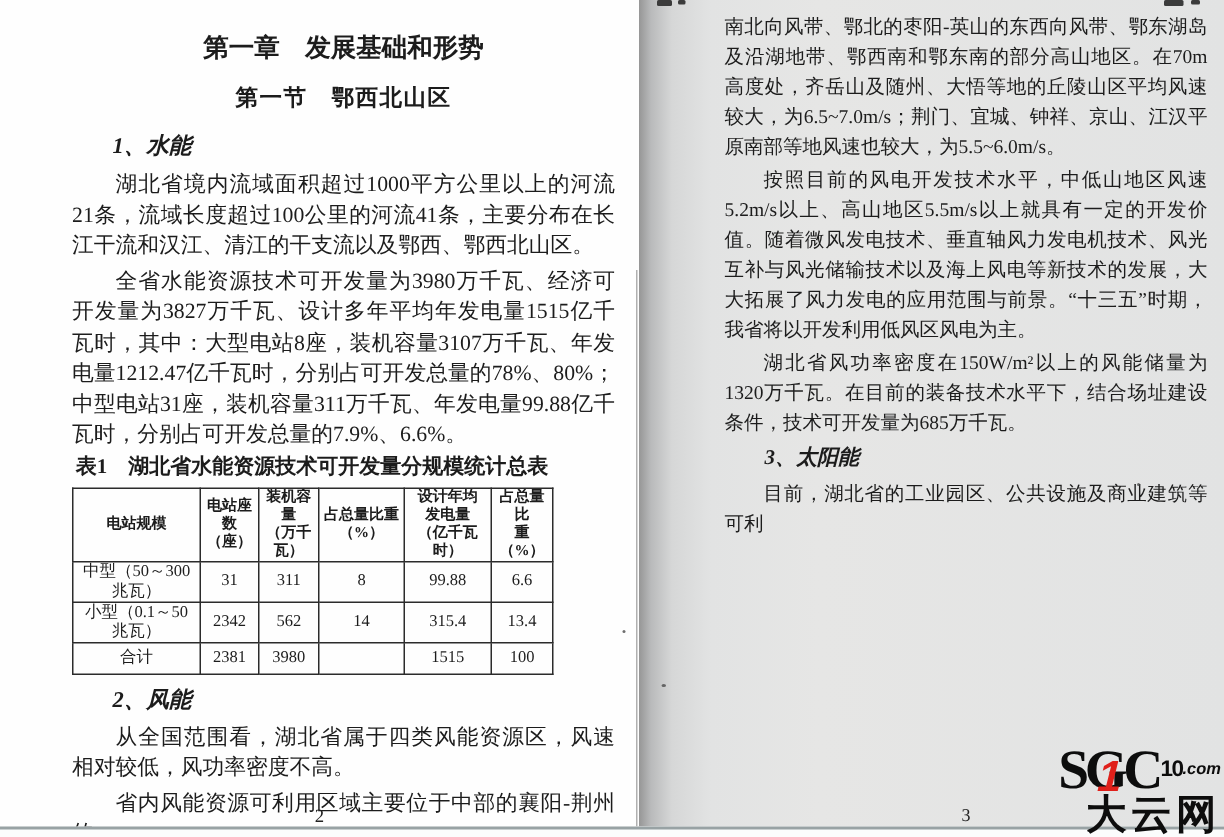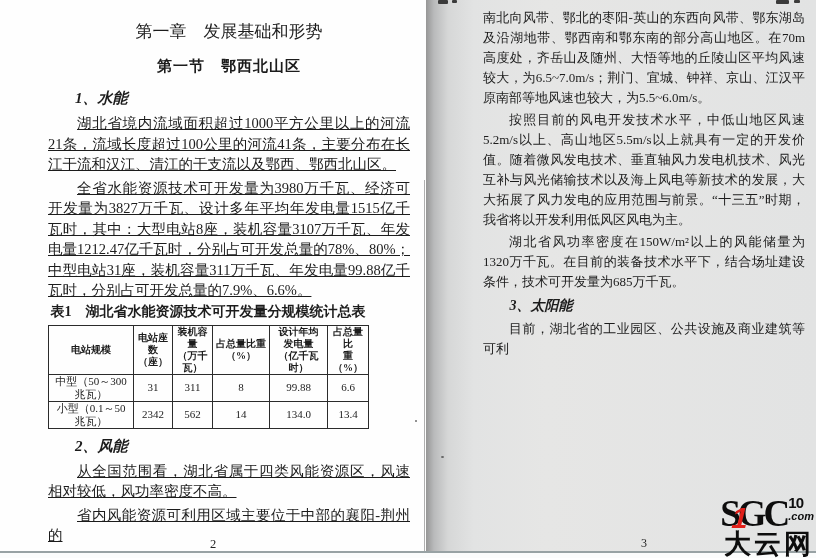--- a/index.html
+++ b/index.html
@@ -5,25 +5,25 @@
   html,body{margin:0;padding:0;background:#ffffff;}
   .canvas{
     position:relative;width:816px;height:558px;overflow:hidden;
     background:#ffffff;
     font-family:"Liberation Serif","DejaVu Serif",serif;
     color:#1c1c1c;
   }
   
   .page-left{position:absolute;left:0;top:0;width:426px;height:551px;background:#fefefe;}
   .pl-text{position:absolute;left:48px;top:0;width:362px;padding-top:22px;}
-  .pl-text h1{font-size:17px;line-height:20px;font-weight:normal;text-align:center;margin:0 0 15px 0;}
+  .pl-text h1{font-size:17px;line-height:20px;font-weight:bold;text-align:center;margin:0 0 15px 0;}
   .pl-text h2{font-size:15px;line-height:18px;font-weight:bold;text-align:center;margin:0 0 13px 0;letter-spacing:1px;}
   .heading{font-size:15px;line-height:20px;font-weight:bold;margin:0 0 5px 0;text-indent:1.8em;font-style:italic;}
   .heading.wind{margin-top:7px;}
-  .pl-text p{font-size:14.5px;line-height:20.5px;margin:0 0 3px 0;text-align:justify;text-decoration:underline;}
+  .pl-text p{font-size:14.5px;line-height:20.5px;margin:0 0 3px 0;text-align:justify;}
   p.indent{text-indent:2em;}
   .tbl-title{font-size:14px;line-height:16px;text-align:center;width:320px;margin:2px 0 5px 0;font-weight:bold;}
   table.hydro{border-collapse:collapse;table-layout:fixed;width:320px;margin:0;}
   table.hydro th,table.hydro td{border:1px solid #2b2b2b;text-align:center;vertical-align:middle;padding:0 1px;overflow:hidden;}
   table.hydro th{font-size:10px;line-height:12px;font-weight:bold;height:44px;white-space:pre-line;}
   table.hydro td{font-size:11px;height:20px;line-height:13px;}
   .pagenum{position:absolute;font-size:12.5px;color:#222;}
   .pagenum-left{left:0;top:537px;width:426px;text-align:center;}
   
   .page-right{
@@ -38,21 +38,21 @@
   .speck{position:absolute;background:#4a4a4a;border-radius:50%;opacity:.8;}
   .edge-line{position:absolute;left:424px;top:180px;width:1px;height:371px;background:#6d6d6d;opacity:.55;}
   
   .bottom-strip{position:absolute;left:0;top:551px;width:816px;height:7px;background:#fbfcfc;border-top:2px solid #98a2a4;}
   
   .watermark{position:absolute;right:2px;bottom:1px;width:140px;text-align:right;
     font-family:"Liberation Sans","DejaVu Sans",sans-serif;color:#0d0d0d;line-height:1;}
   .wm-top{position:relative;display:flex;justify-content:flex-end;align-items:flex-start;}
   .wm-sgc{font-size:37px;font-weight:900;letter-spacing:-3px;font-family:Liberation Serif, serif;}
   .wm-one{position:absolute;left:58px;top:9px;color:#e0201a;font-size:29px;font-weight:900;transform:skewX(-14deg);}
-  .wm-tail{display:flex;flex-direction:column;align-items:flex-start;margin-left:1px;}
+  .wm-tail{display:flex;flex-direction:row;align-items:center;margin-left:1px;margin-top:10px;}
   .wm-sup{font-size:15px;font-weight:900;letter-spacing:-1px;}
   .wm-com{font-size:11px;font-weight:bold;margin-top:1px;font-style:italic;}
   .wm-name{font-size:27px;font-weight:900;letter-spacing:3px;margin-top:-2px;
     font-family:"DejaVu Sans","Liberation Sans",sans-serif;}
 </style>
 </head>
 <body>
 
 <div class="canvas">
 
@@ -97,22 +97,30 @@
             <td>311</td>
             <td>8</td>
             <td>99.88</td>
             <td>6.6</td>
           </tr>
           <tr>
             <td>小型（0.1～50 兆瓦）</td>
             <td>2342</td>
             <td>562</td>
             <td>14</td>
-            <td>134.0</td>
+            <td>315.4</td>
             <td>13.4</td>
+          </tr>
+          <tr>
+            <td>合计</td>
+            <td>2381</td>
+            <td>3980</td>
+            <td></td>
+            <td>1515</td>
+            <td>100</td>
           </tr>
         </tbody>
       </table>
 
       <div class="heading wind">2、风能</div>
       <p class="indent">从全国范围看，湖北省属于四类风能资源区，风速相对较低，风功率密度不高。</p>
       <p class="indent">省内风能资源可利用区域主要位于中部的襄阳-荆州的</p>
     </div>
     <div class="pagenum pagenum-left">2</div>
   </div>

